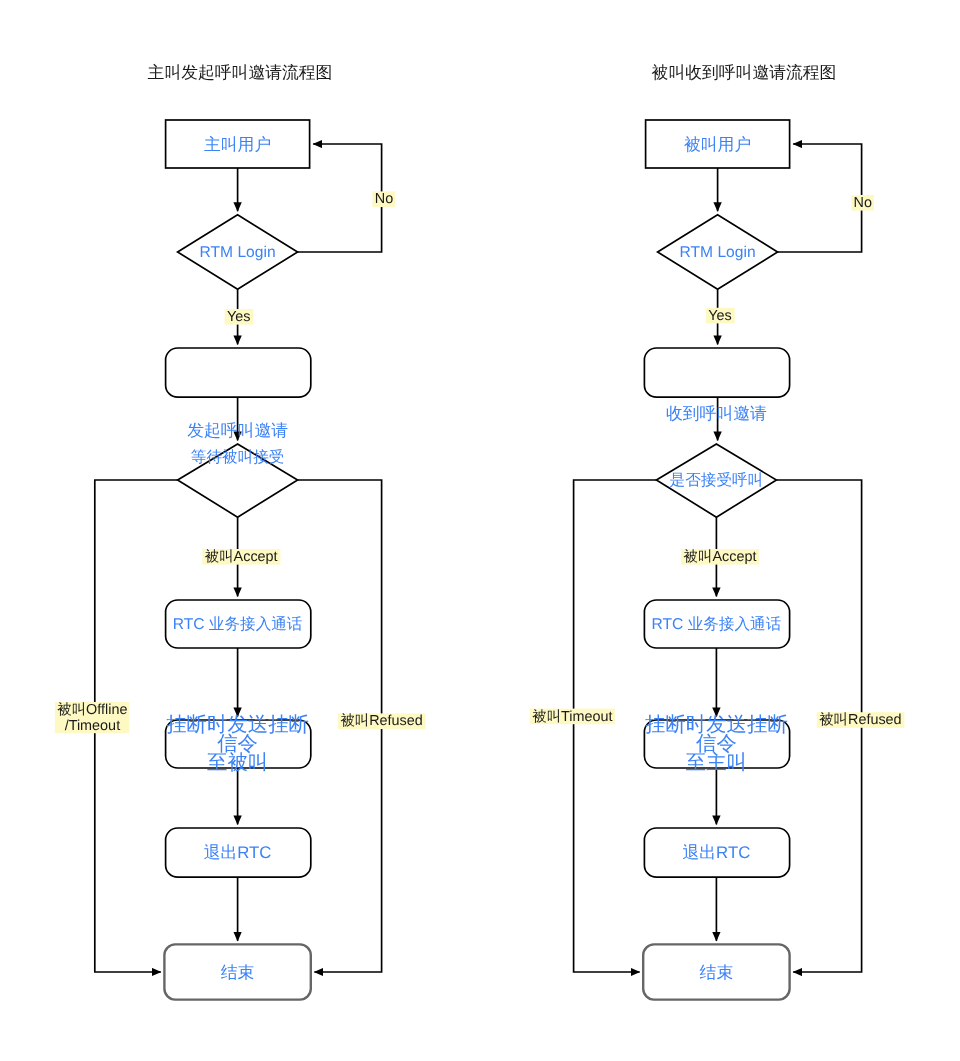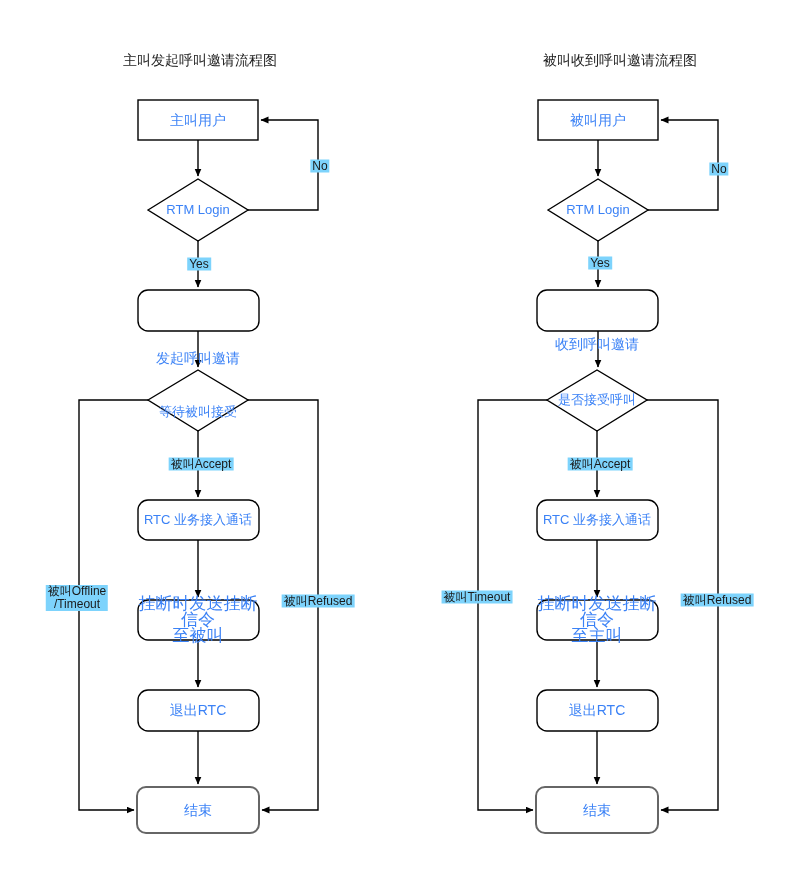--- a/index.html
+++ b/index.html
@@ -52,21 +52,21 @@
   }
   .node-label-small {
     font-size: 17px;
     line-height: 16px;
     white-space: normal;
     width: 130px;
   }
   .edge-label {
     font-size: 12px;
     line-height: 13px;
-    background: #7dd3fc;
+    background: #fef9c3;
     padding: 0 2px;
     color: #1a1a1a;
   }
 </style>
 </head>
 <body>
 
 <div class="canvas">
 
   <svg width="800" height="884" viewBox="0 0 800 884">
@@ -122,21 +122,21 @@
       <rect class="shape" x="537" y="600" width="121" height="40" rx="10"></rect>
       <rect class="shape" x="537" y="690" width="121" height="41" rx="10"></rect>
       <rect class="end-shape" x="536" y="787" width="122" height="46" rx="9"></rect>
     </g>
   </svg>
 
   <div class="lbl chart-title" style="left:200px; top:61px;">主叫发起呼叫邀请流程图</div>
   <div class="lbl node-label" style="left:198px; top:120px;">主叫用户</div>
   <div class="lbl node-label" style="left:198px; top:210px; font-size:13px;">RTM Login</div>
   <div class="lbl node-label" style="left:198px; top:310px;margin-top:48px;">发起呼叫邀请</div>
-  <div class="lbl node-label" style="left:198px; top:412px; font-size:13px;">等待被叫接受</div>
+  <div class="lbl node-label" style="left:198px; top:381px; font-size:13px;">等待被叫接受</div>
   <div class="lbl node-label" style="left:198px; top:520px; font-size:13px;">RTC 业务接入通话</div>
   <div class="lbl node-label-small" style="left:198px; top:620px;">
     <div>挂断时发送挂断信令</div>
     <div>至被叫</div>
   </div>
   <div class="lbl node-label" style="left:198px; top:710px;">退出RTC</div>
   <div class="lbl node-label" style="left:198px; top:810px;">结束</div>
 
   <div class="lbl edge-label" style="left:320px; top:166px;">No</div>
   <div class="lbl edge-label" style="left:199px; top:264px;">Yes</div>

